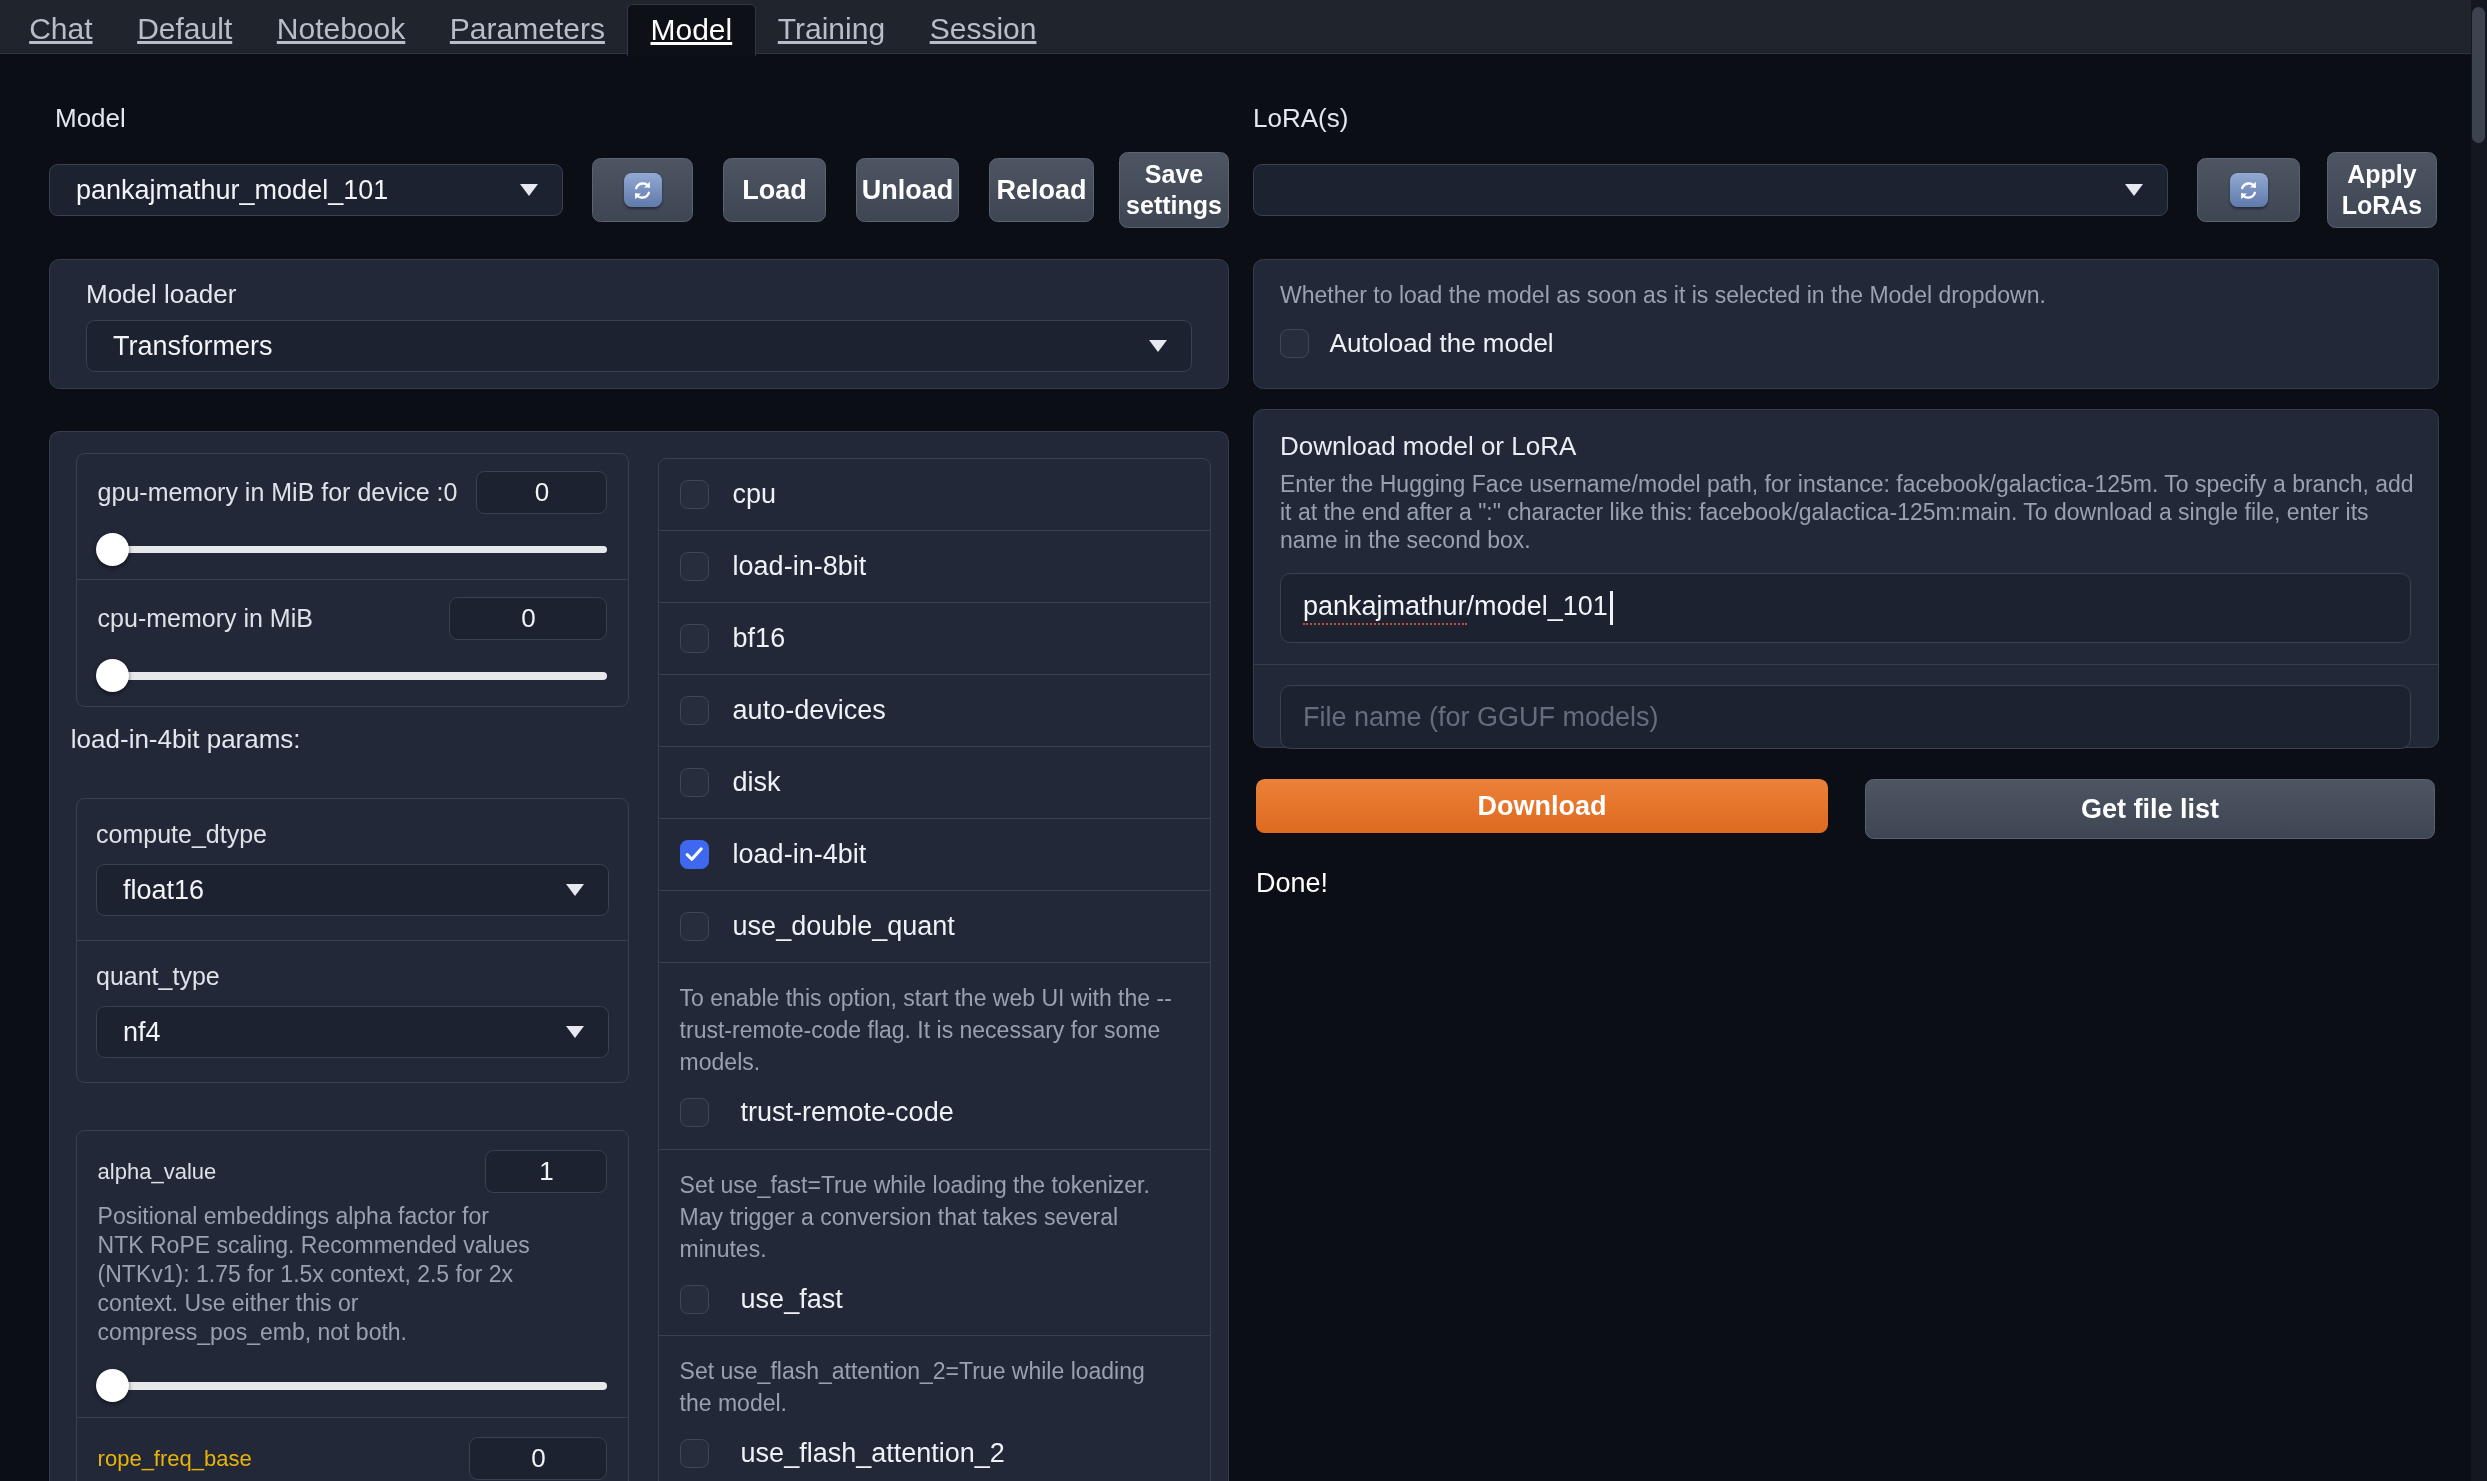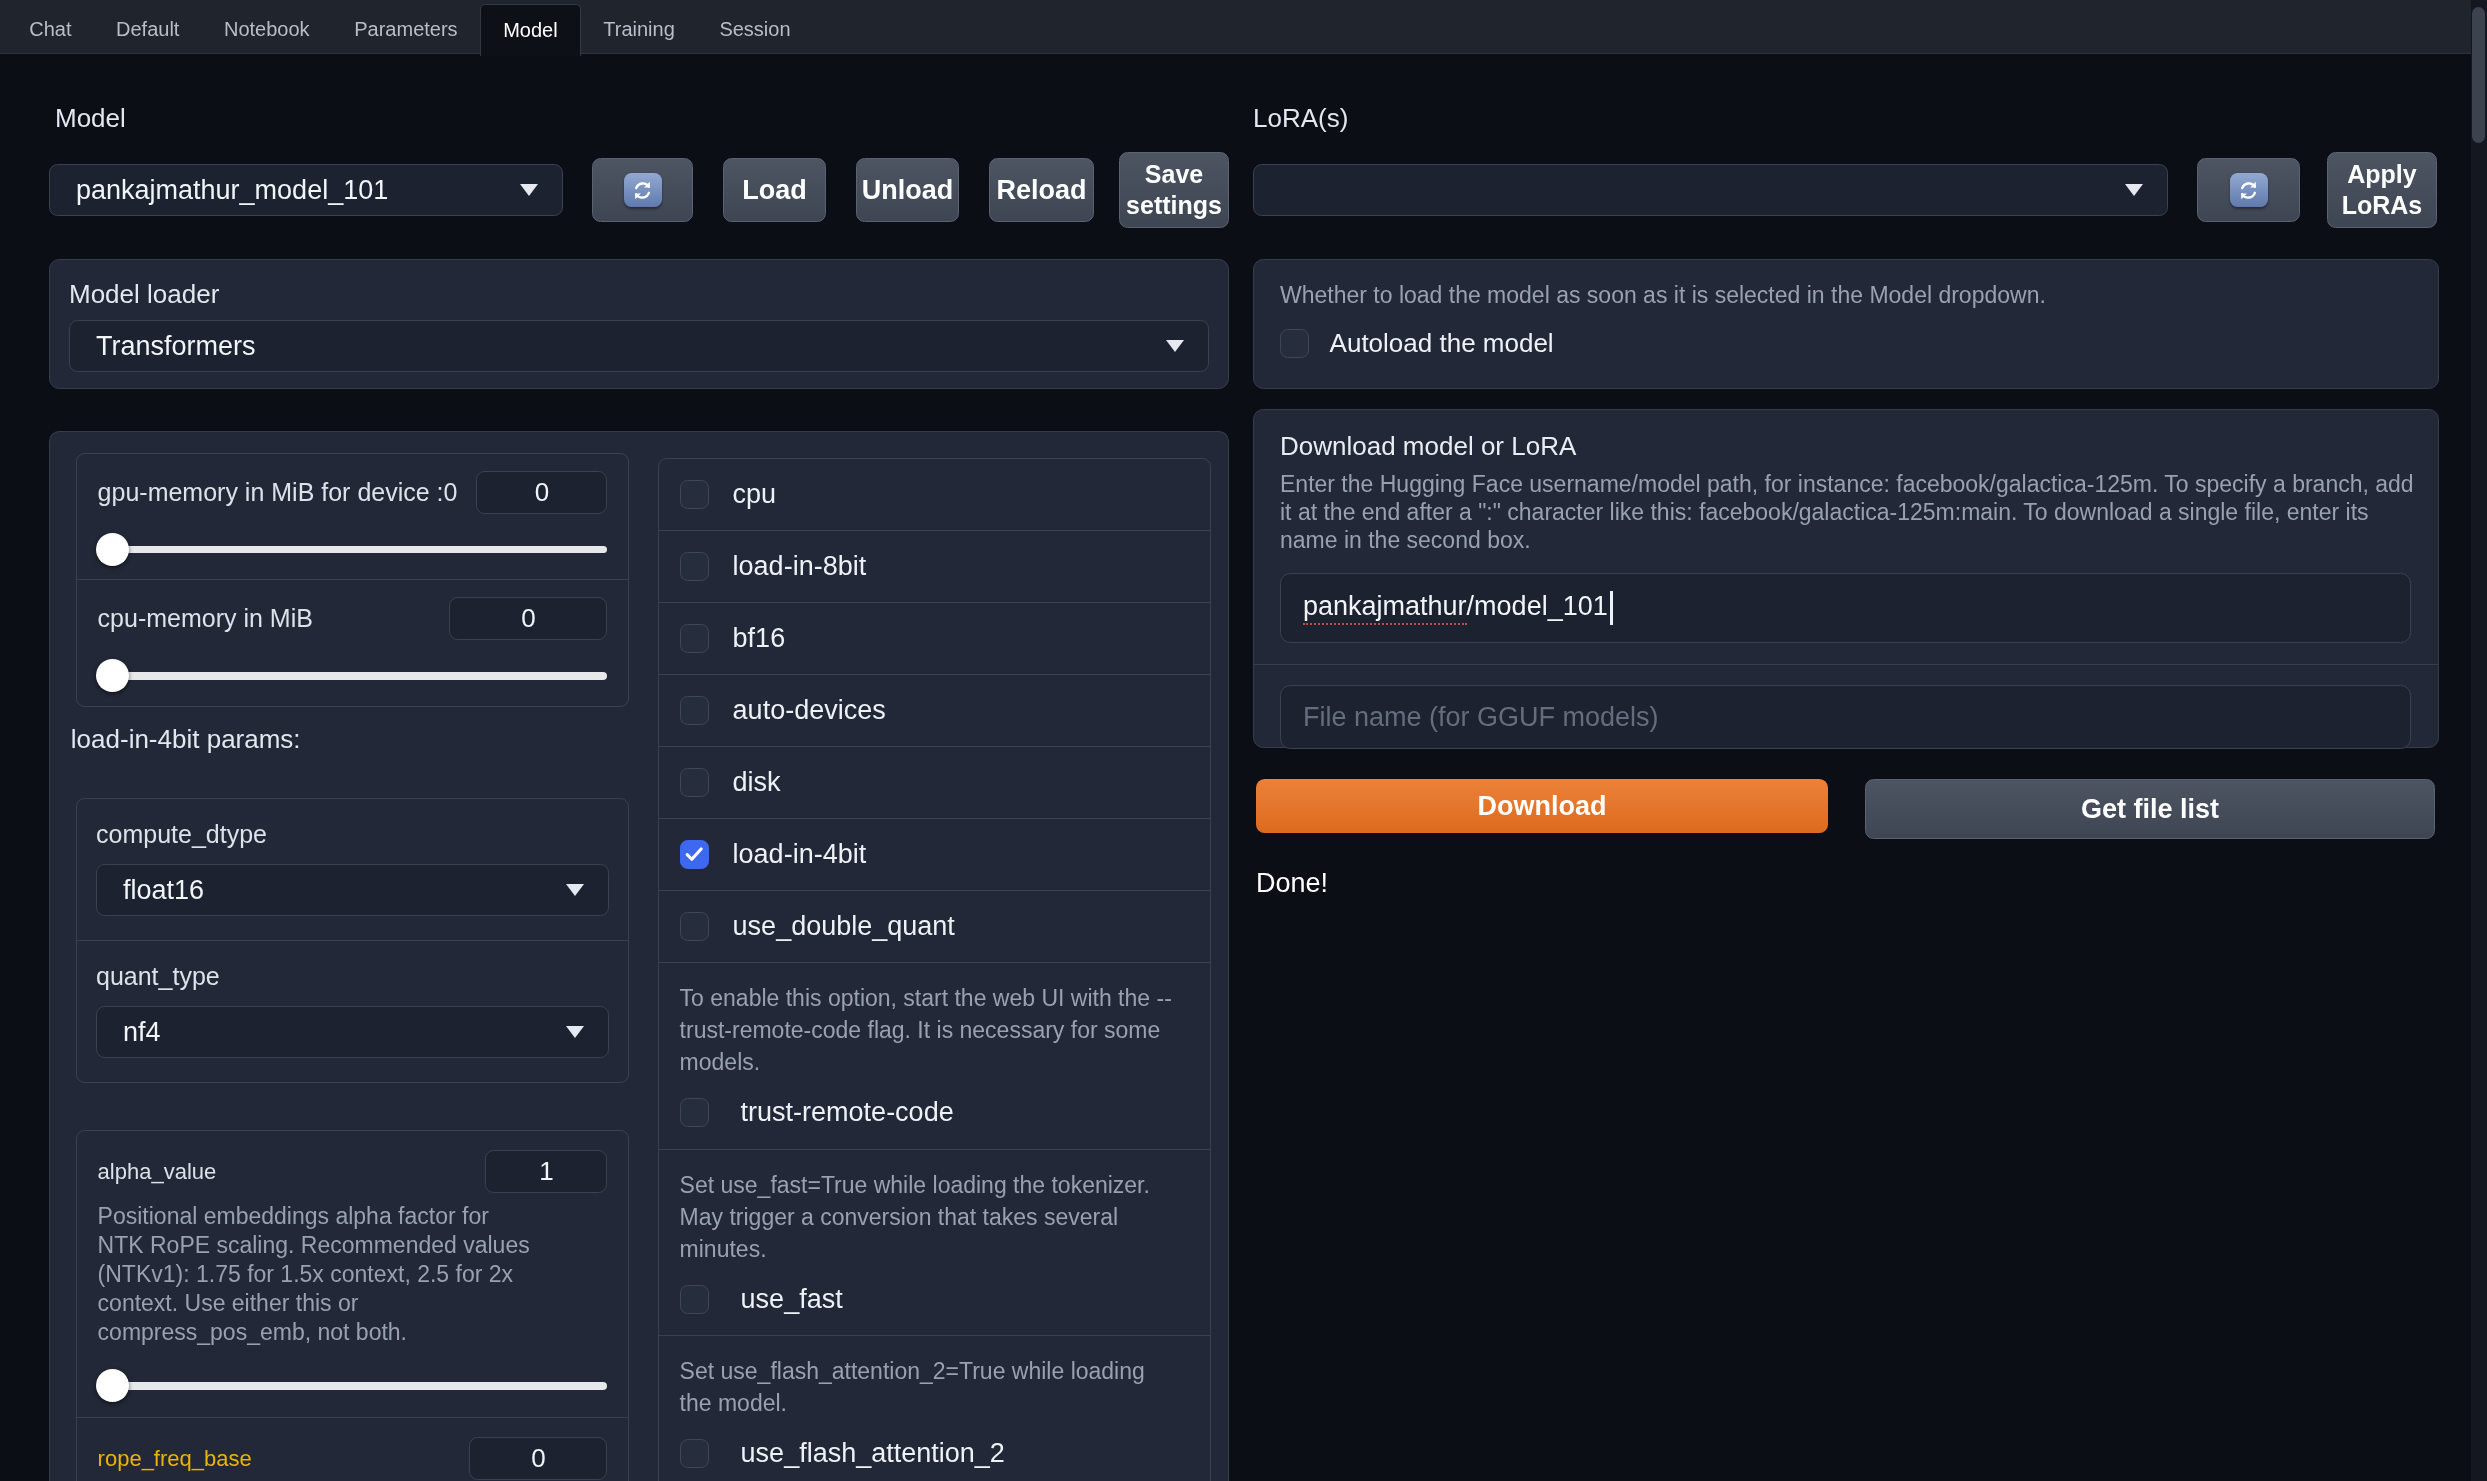--- a/index.html
+++ b/index.html
@@ -11,21 +11,21 @@
   }
 
   
   .tabbar {
     position:absolute; top:0; left:0; width:2487px; height:54px;
     background:#20242c; border-bottom:0.9px solid #2e3440;
     display:flex; align-items:flex-end; padding-left:6.9px;
   }
   .tab {
     height:48px; margin-top:6px; padding:0 22.3px; display:flex; align-items:center;
-    font-size:20px; color:#b8bec9; cursor:pointer; white-space:nowrap;
+    font-size:30px; color:#b8bec9; cursor:pointer; white-space:nowrap;text-decoration:underline;
   }
   .tab.active {
     height:52px; margin-bottom:-2.6px; background:#0d1017; color:#ffffff;
     border:0.9px solid #323845; border-bottom:none; border-radius:5.2px 5.2px 0 0;
   }
 
   
   .scrollbar { position:absolute; top:0; right:0; width:16.3px; height:1482px; background:#14171f; }
   .scroll-thumb { position:absolute; top:6.9px; left:1.7px; width:13px; height:136px; background:#3c424e; border-radius:6.9px; }
 
@@ -73,21 +73,21 @@
   .muted { color:#98a1b0; }
 
   
   .model-label { position:absolute; left:55px; top:103px; }
   .model-row { position:absolute; left:49px; top:152px; width:1181px; height:76px; display:flex; align-items:center; }
   .model-dd { width:514px; }
   .lora-label { position:absolute; left:1253px; top:103px; }
   .lora-row { position:absolute; left:1253px; top:152px; width:1186px; height:76px; display:flex; align-items:center; }
   .lora-dd { width:915px; }
 
-  .loader-panel { position:absolute; left:49px; top:259px; width:1180px; height:130px; padding:19px 19px; }
+  .loader-panel { position:absolute; left:49px; top:259px; width:1180px; height:130px; padding:19px 36px; }
   .loader-panel .dropdown { margin-top:10.3px; }
 
   .bigpanel {
     position:absolute; left:49px; top:431px; width:1180px; height:1083px;
     background:#222837; border:0.9px solid #363d4b; border-radius:10.3px 10.3px 0 0; border-bottom:none;
   }
   .col-left { position:absolute; left:26px; top:0; width:553px; }
   .col-mid  { position:absolute; left:608px; top:0; width:553px; }
 
   .group { border:0.9px solid #39404e; border-radius:8.6px; }

